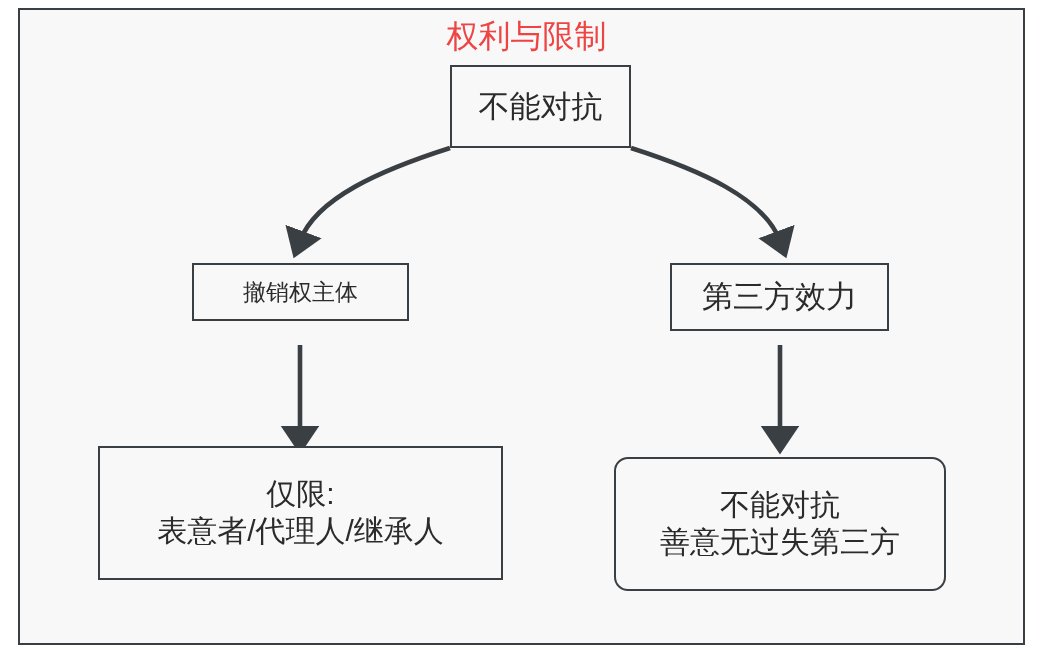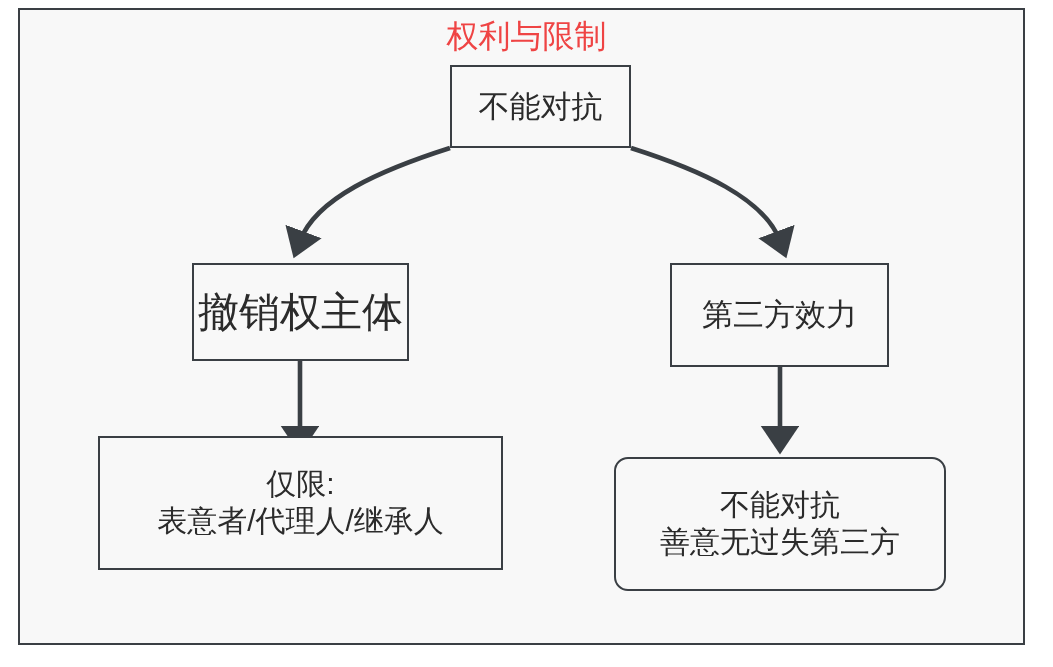--- a/index.html
+++ b/index.html
@@ -53,33 +53,33 @@
     left: 450px;
     top: 65px;
     width: 181px;
     height: 83px;
     font-size: 31px;
   }
   #node-revocation-subject {
     left: 192px;
     top: 263px;
     width: 217px;
-    height: 98px;
-    font-size: 41px;
+    height: 58px;
+    font-size: 23px;
   }
   #node-third-party-effect {
     left: 670px;
     top: 263px;
     width: 219px;
-    height: 104px;
+    height: 68px;
     font-size: 31px;
   }
   #node-limited-to {
     left: 98px;
-    top: 436px;
+    top: 446px;
     width: 405px;
     height: 134px;
     font-size: 30px;
   }
   #node-cannot-oppose {
     left: 614px;
     top: 457px;
     width: 332px;
     height: 134px;
     font-size: 30px;

